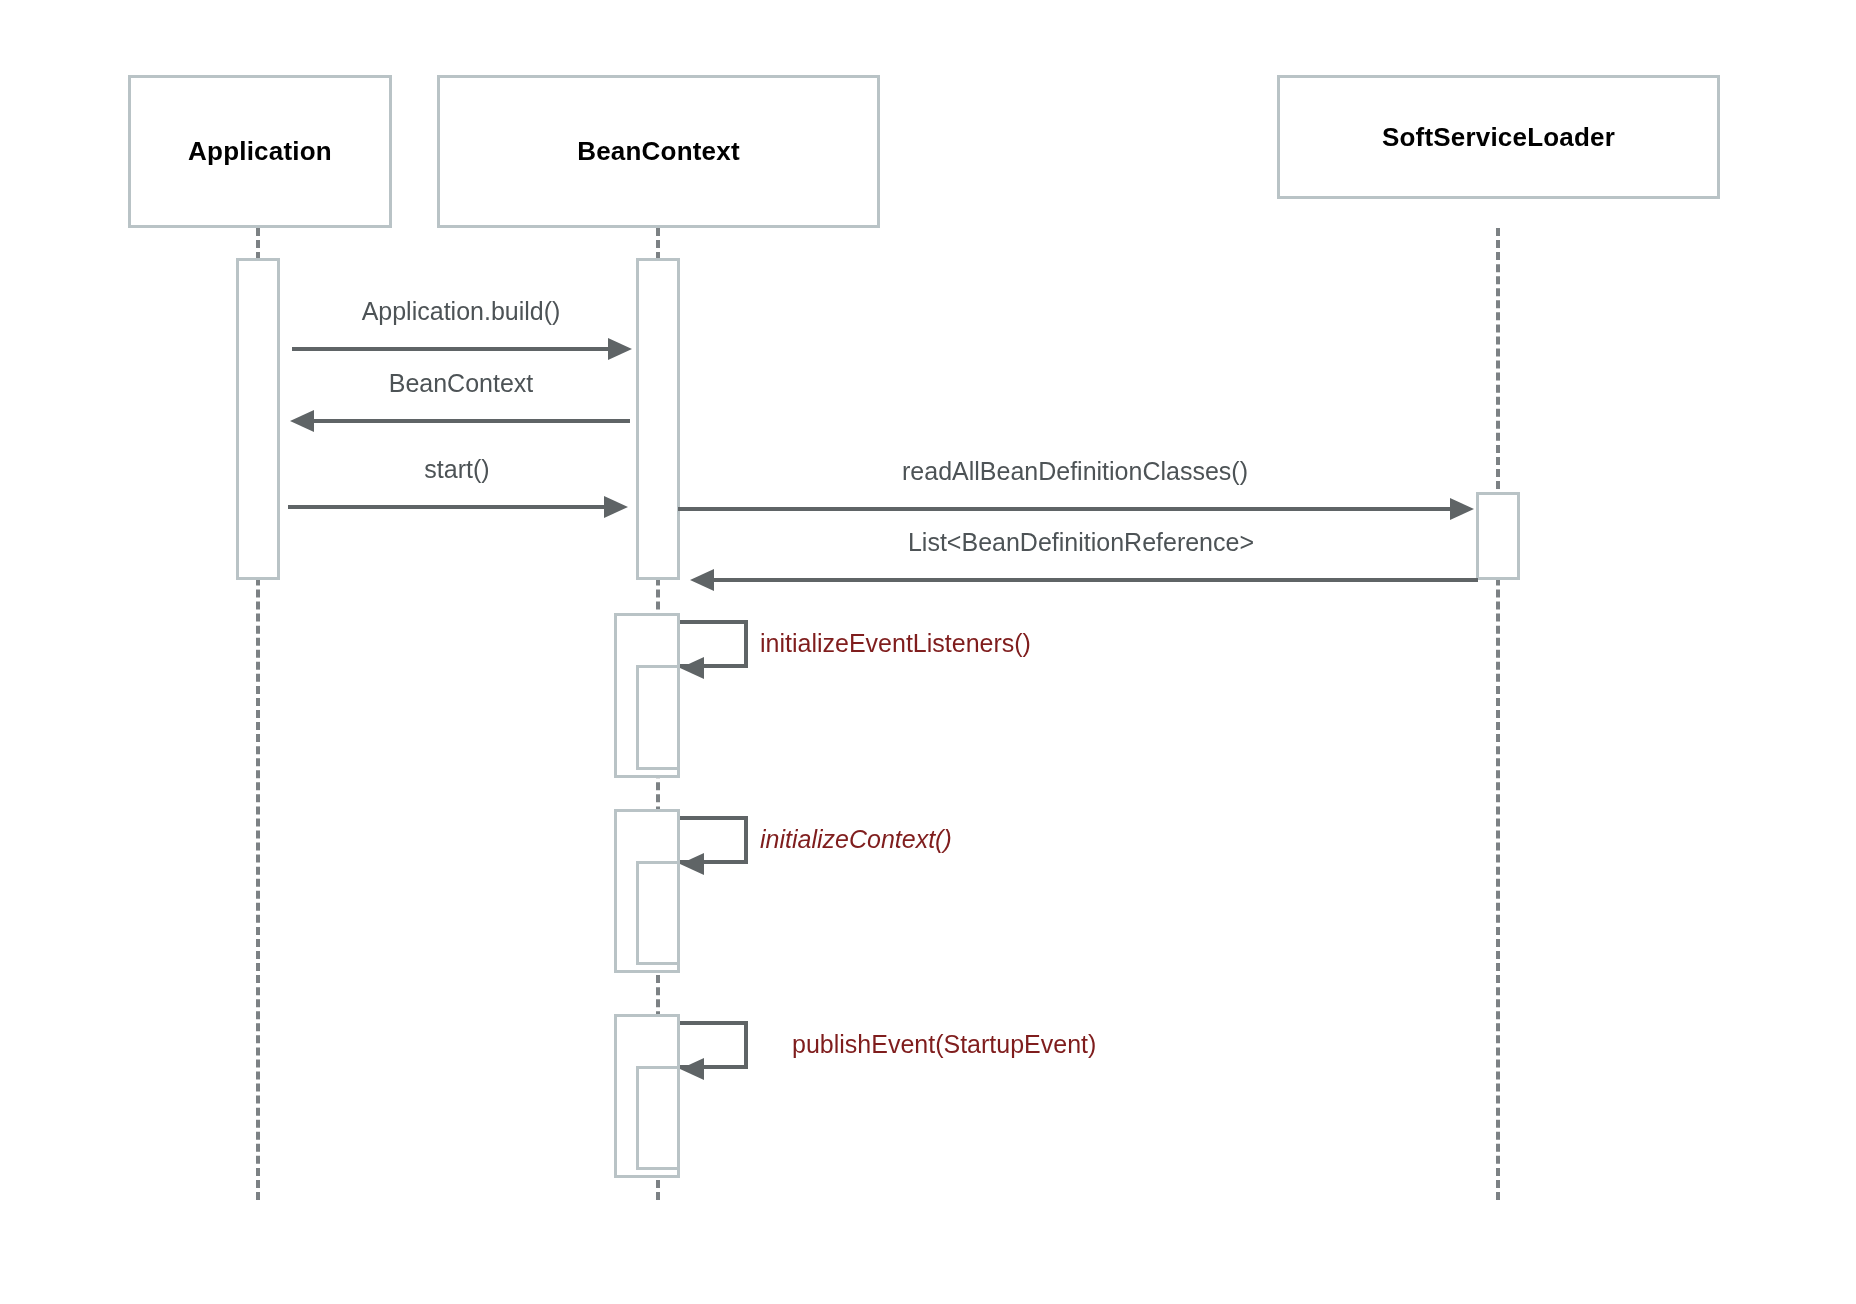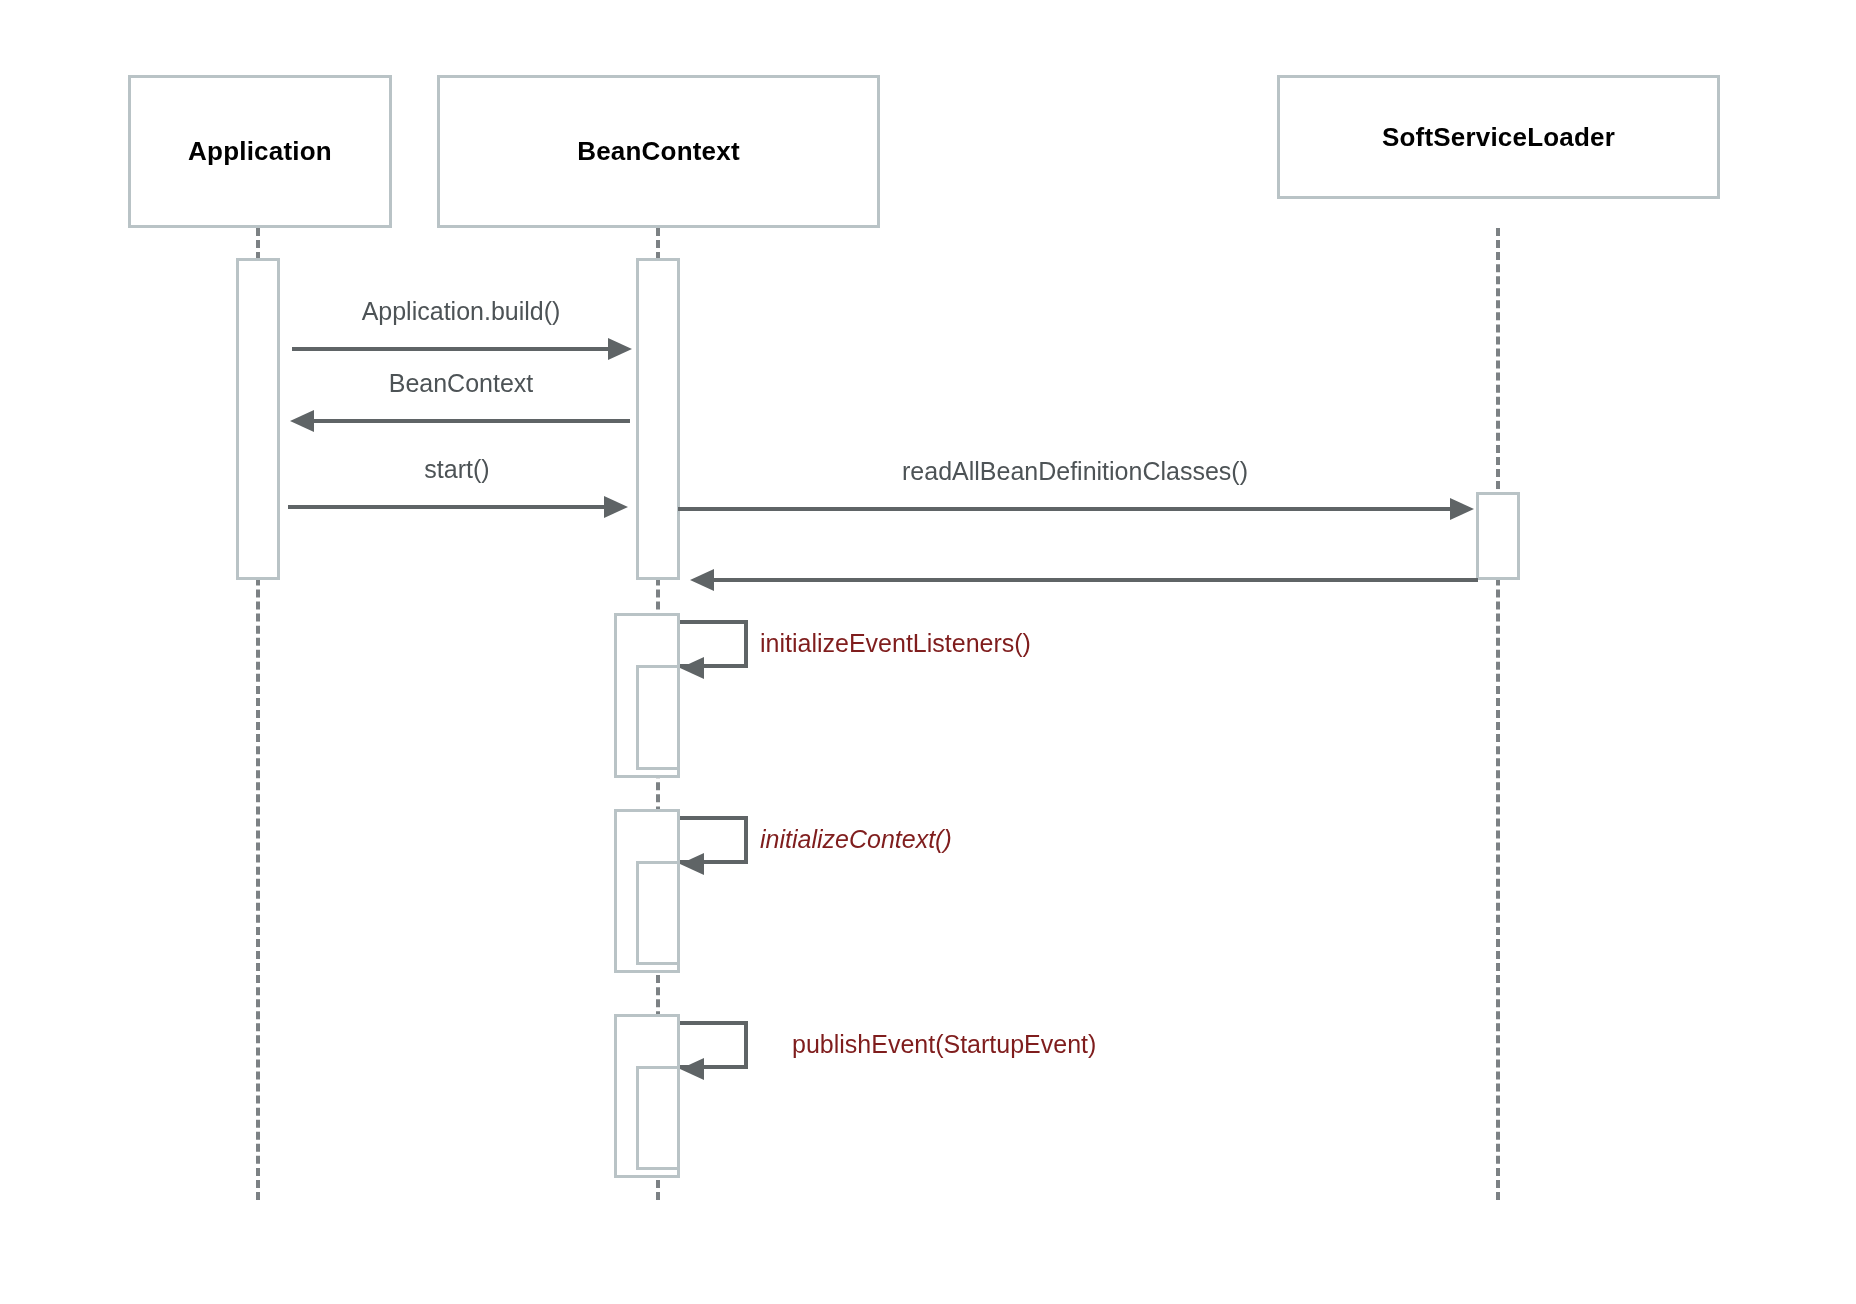--- a/index.html
+++ b/index.html
@@ -143,20 +143,21 @@
   <div class="arrowhead left" style="left:290px; top:410px;"></div>
 
   <div class="msg-label" style="left:288px; top:455px; width:338px;">start()</div>
   <div class="msg-line" style="left:288px; top:505px; width:316px;"></div>
   <div class="arrowhead right" style="left:604px; top:496px;"></div>
 
   <div class="msg-label" style="left:678px; top:457px; width:794px;">readAllBeanDefinitionClasses()</div>
   <div class="msg-line" style="left:678px; top:507px; width:772px;"></div>
   <div class="arrowhead right" style="left:1450px; top:498px;"></div>
 
+  <div class="msg-label" style="left:684px; top:528px; width:794px;">List&lt;BeanDefinitionReference&gt;</div>
   <div class="msg-line" style="left:714px; top:578px; width:764px;"></div>
   <div class="arrowhead left" style="left:690px; top:569px;"></div>
 
   <div class="selfcall-path" style="left:680px; top:620px; width:68px; height:48px;"></div>
   <div class="arrowhead left" style="left:680px; top:657px;"></div>
   <div class="selfcall-label" style="left:760px; top:629px;">initializeEventListeners()</div>
 
   <div class="selfcall-path" style="left:680px; top:816px; width:68px; height:48px;"></div>
   <div class="arrowhead left" style="left:680px; top:853px;"></div>
   <div class="selfcall-label" style="left:760px; top:825px;font-style:italic;">initializeContext()</div>

